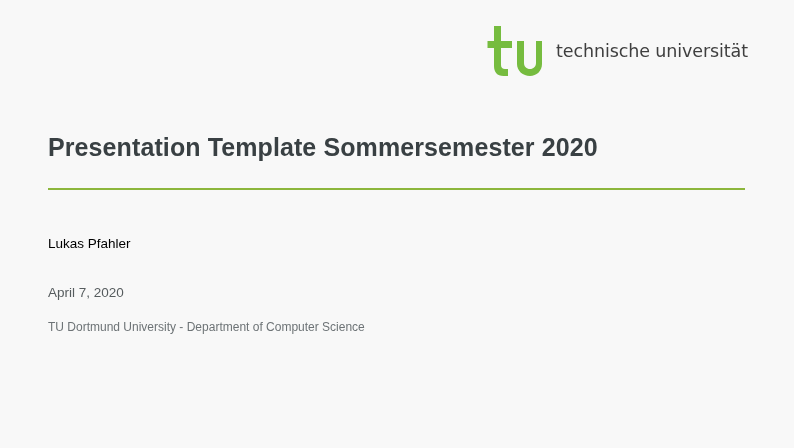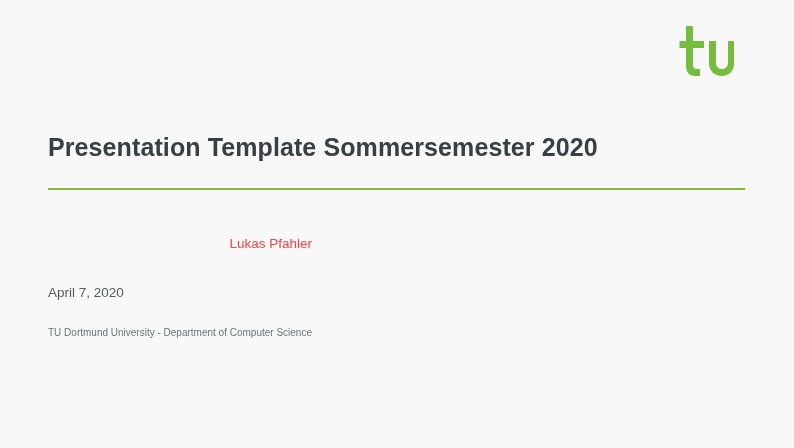--- a/index.html
+++ b/index.html
@@ -76,51 +76,51 @@
 
   
   .meta {
     position: absolute;
     left: 48px;
     top: 231px;
   }
   .meta-author {
     font-size: 13.5px;
     line-height: 26px;
-    color: #ef4444;
+    color: #000000;
     white-space: nowrap;
-    text-align: right;
   }
   .meta-date {
     font-size: 13.5px;
     line-height: 26px;
     color: #565c5e;
     white-space: nowrap;
     margin-top: 23px;
   }
   .meta-affiliation {
-    margin-top: 20px;
-    font-size: 10px;
+    margin-top: 14px;
+    font-size: 12px;
     line-height: 14px;
     color: #6d7376;
     white-space: nowrap;
   }
 </style>
 </head>
 <body>
 
 <div class="slide">
 
   <div class="logo-block">
     <svg class="logo-mark" viewBox="0 0 116 100" aria-hidden="true">
 
       <path fill="#76bc3f" d="M20 0 h14 v30 h22 v14 h-22 v34 c0 5 3 8 8 8 h6 v14 h-9 c-13 0 -19 -8 -19 -20 v-36 h-13 v-14 h13 z"></path>
       <path fill="#76bc3f" d="M66 30 h14 v44 c0 7 5 12 12 12 c7 0 12 -5 12 -12 v-44 h12 v46 c0 14 -11 24 -24 24 c-14 0 -26 -10 -26 -24 z"></path>
     </svg>
     <div class="logo-wordmark">
+      <span>technische universität</span>
     </div>
   </div>
 
   <div class="title">Presentation Template Sommersemester 2020</div>
 
   <div class="rule"></div>
 
   <div class="meta">
     <div class="meta-author">Lukas Pfahler</div>
     <div class="meta-date">April 7, 2020</div>

